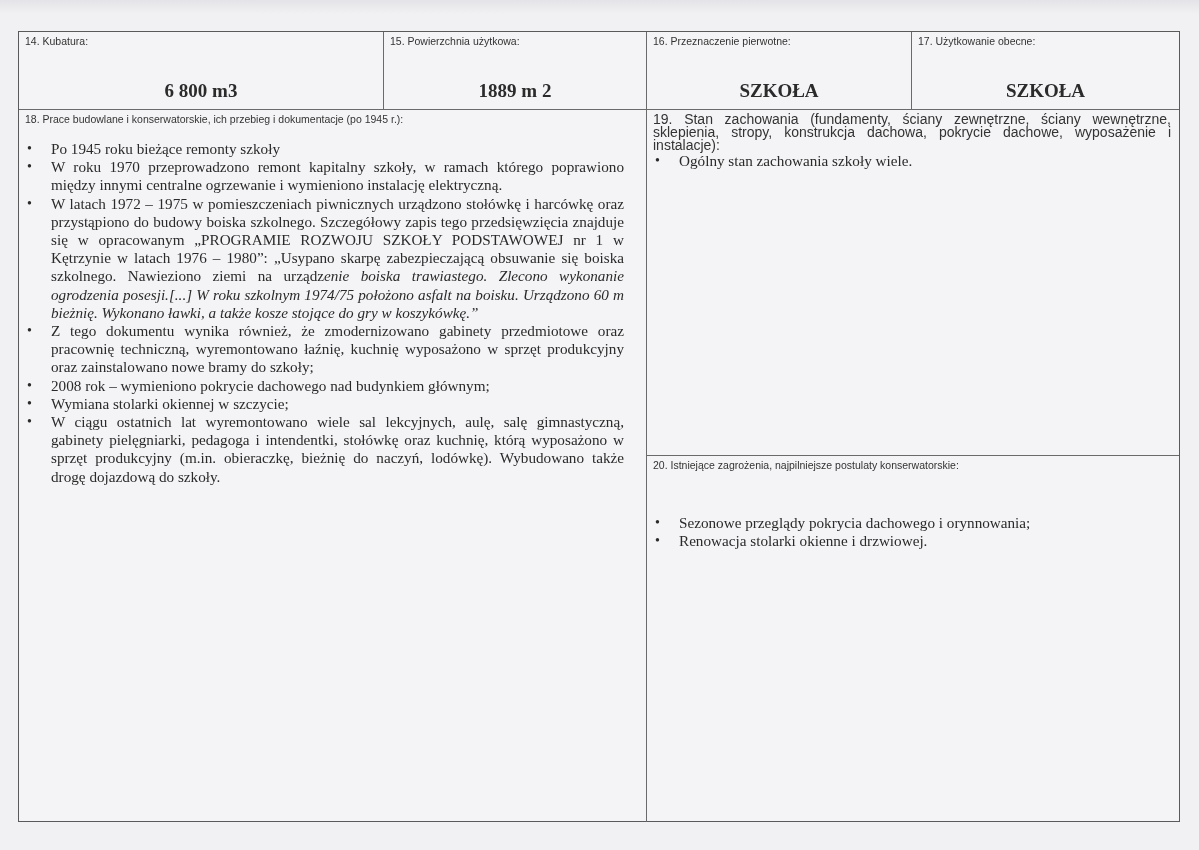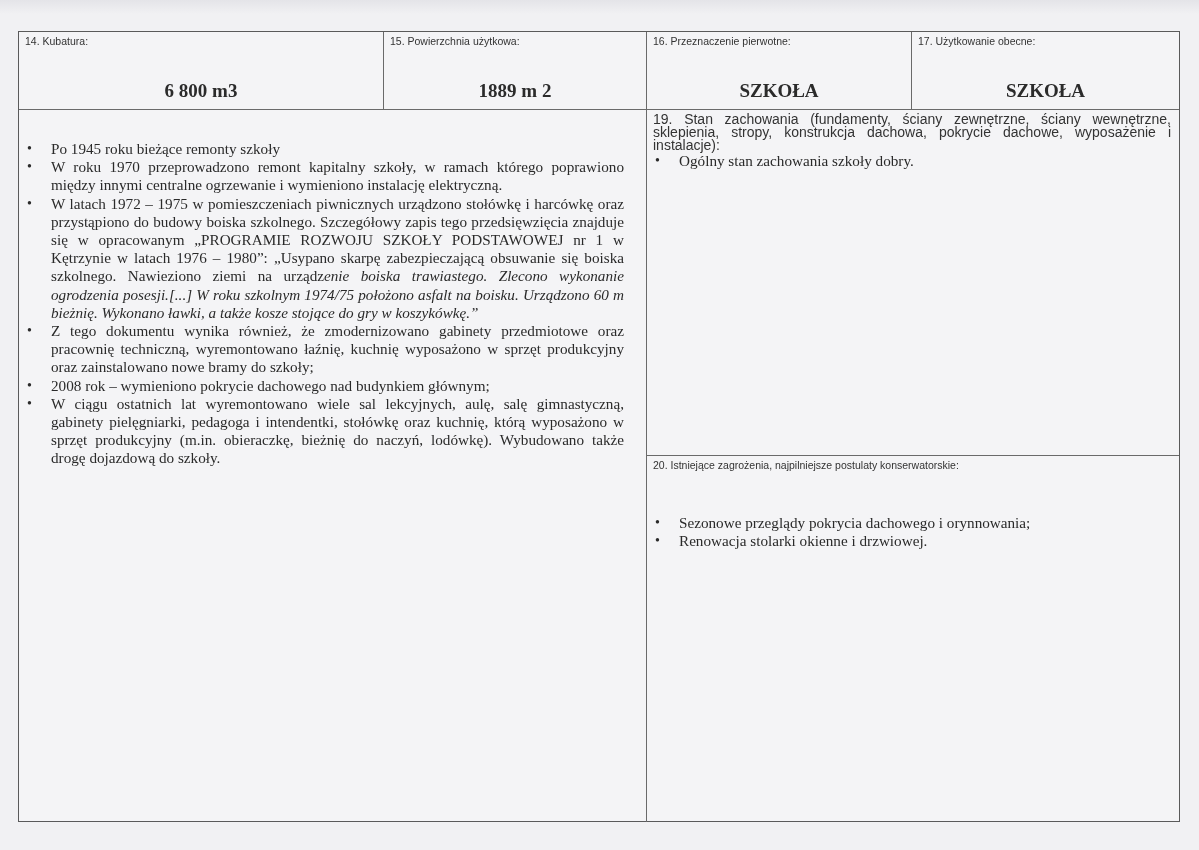--- a/index.html
+++ b/index.html
@@ -47,34 +47,36 @@
     <span class="label">16. Przeznaczenie pierwotne:</span>
     <span class="big">SZKOŁA</span>
   </div>
 
   <div class="cell" style="left:893px; top:0; width:267px; height:77px;">
     <span class="label">17. Użytkowanie obecne:</span>
     <span class="big">SZKOŁA</span>
   </div>
 
   <div class="cell" style="left:0; top:78px; width:627px; height:712px;">
+    <span class="label">18. Prace budowlane i konserwatorskie, ich przebieg i dokumentacje (po 1945 r.):</span>
     <ul class="bul" style="left:0; top:30px; width:605px;">
       <li>Po 1945 roku bieżące remonty szkoły</li>
       <li>W roku 1970 przeprowadzono remont kapitalny szkoły, w ramach którego poprawiono między innymi centralne ogrzewanie i wymieniono instalację elektryczną.</li>
       <li><span>W latach 1972 – 1975 w pomieszczeniach piwnicznych urządzono stołówkę i harcówkę oraz przystąpiono do budowy boiska szkolnego. Szczegółowy zapis tego przedsięwzięcia znajduje się w opracowanym „PROGRAMIE ROZWOJU SZKOŁY PODSTAWOWEJ nr 1 w Kętrzynie w latach 1976 – 1980”: „Usypano skarpę zabezpieczającą obsuwanie się boiska szkolnego. Nawieziono ziemi na urządz</span><span class="it">enie boiska trawiastego. Zlecono wykonanie ogrodzenia posesji.[...] W roku szkolnym 1974/75 położono asfalt na boisku. Urządzono 60 m bieżnię. Wykonano ławki, a także kosze stojące do gry w koszykówkę.”</span></li>
       <li>Z tego dokumentu wynika również, że zmodernizowano gabinety przedmiotowe oraz pracownię techniczną, wyremontowano łaźnię, kuchnię wyposażono w sprzęt produkcyjny oraz zainstalowano nowe bramy do szkoły;</li>
       <li>2008 rok – wymieniono pokrycie dachowego nad budynkiem głównym;</li>
+      <li>Wymiana stolarki okiennej w szczycie;</li>
       <li>W ciągu ostatnich lat wyremontowano wiele sal lekcyjnych, aulę, salę gimnastyczną, gabinety pielęgniarki, pedagoga i intendentki, stołówkę oraz kuchnię, którą wyposażono w sprzęt produkcyjny (m.in. obieraczkę, bieżnię do naczyń, lodówkę). Wybudowano także drogę dojazdową do szkoły.</li>
     </ul>
   </div>
 
   <div class="cell" style="left:628px; top:78px; width:532px; height:345px;">
     <span class="label19">19. Stan zachowania (fundamenty, ściany zewnętrzne, ściany wewnętrzne, sklepienia, stropy, konstrukcja dachowa, pokrycie dachowe, wyposażenie i instalacje):</span>
     <ul class="bul" style="left:0; top:42px; width:520px;">
-      <li>Ogólny stan zachowania szkoły dobry.</li>
+      <li>Ogólny stan zachowania szkoły wiele.</li>
     </ul>
   </div>
 
   <div class="cell" style="left:628px; top:424px; width:532px; height:366px;">
     <span class="label">20. Istniejące zagrożenia, najpilniejsze postulaty konserwatorskie:</span>
     <ul class="bul" style="left:0; top:30px; width:520px;margin-top:28px;">
       <li>Sezonowe przeglądy pokrycia dachowego i orynnowania;</li>
       <li>Renowacja stolarki okienne i drzwiowej.</li>
     </ul>
   </div>

